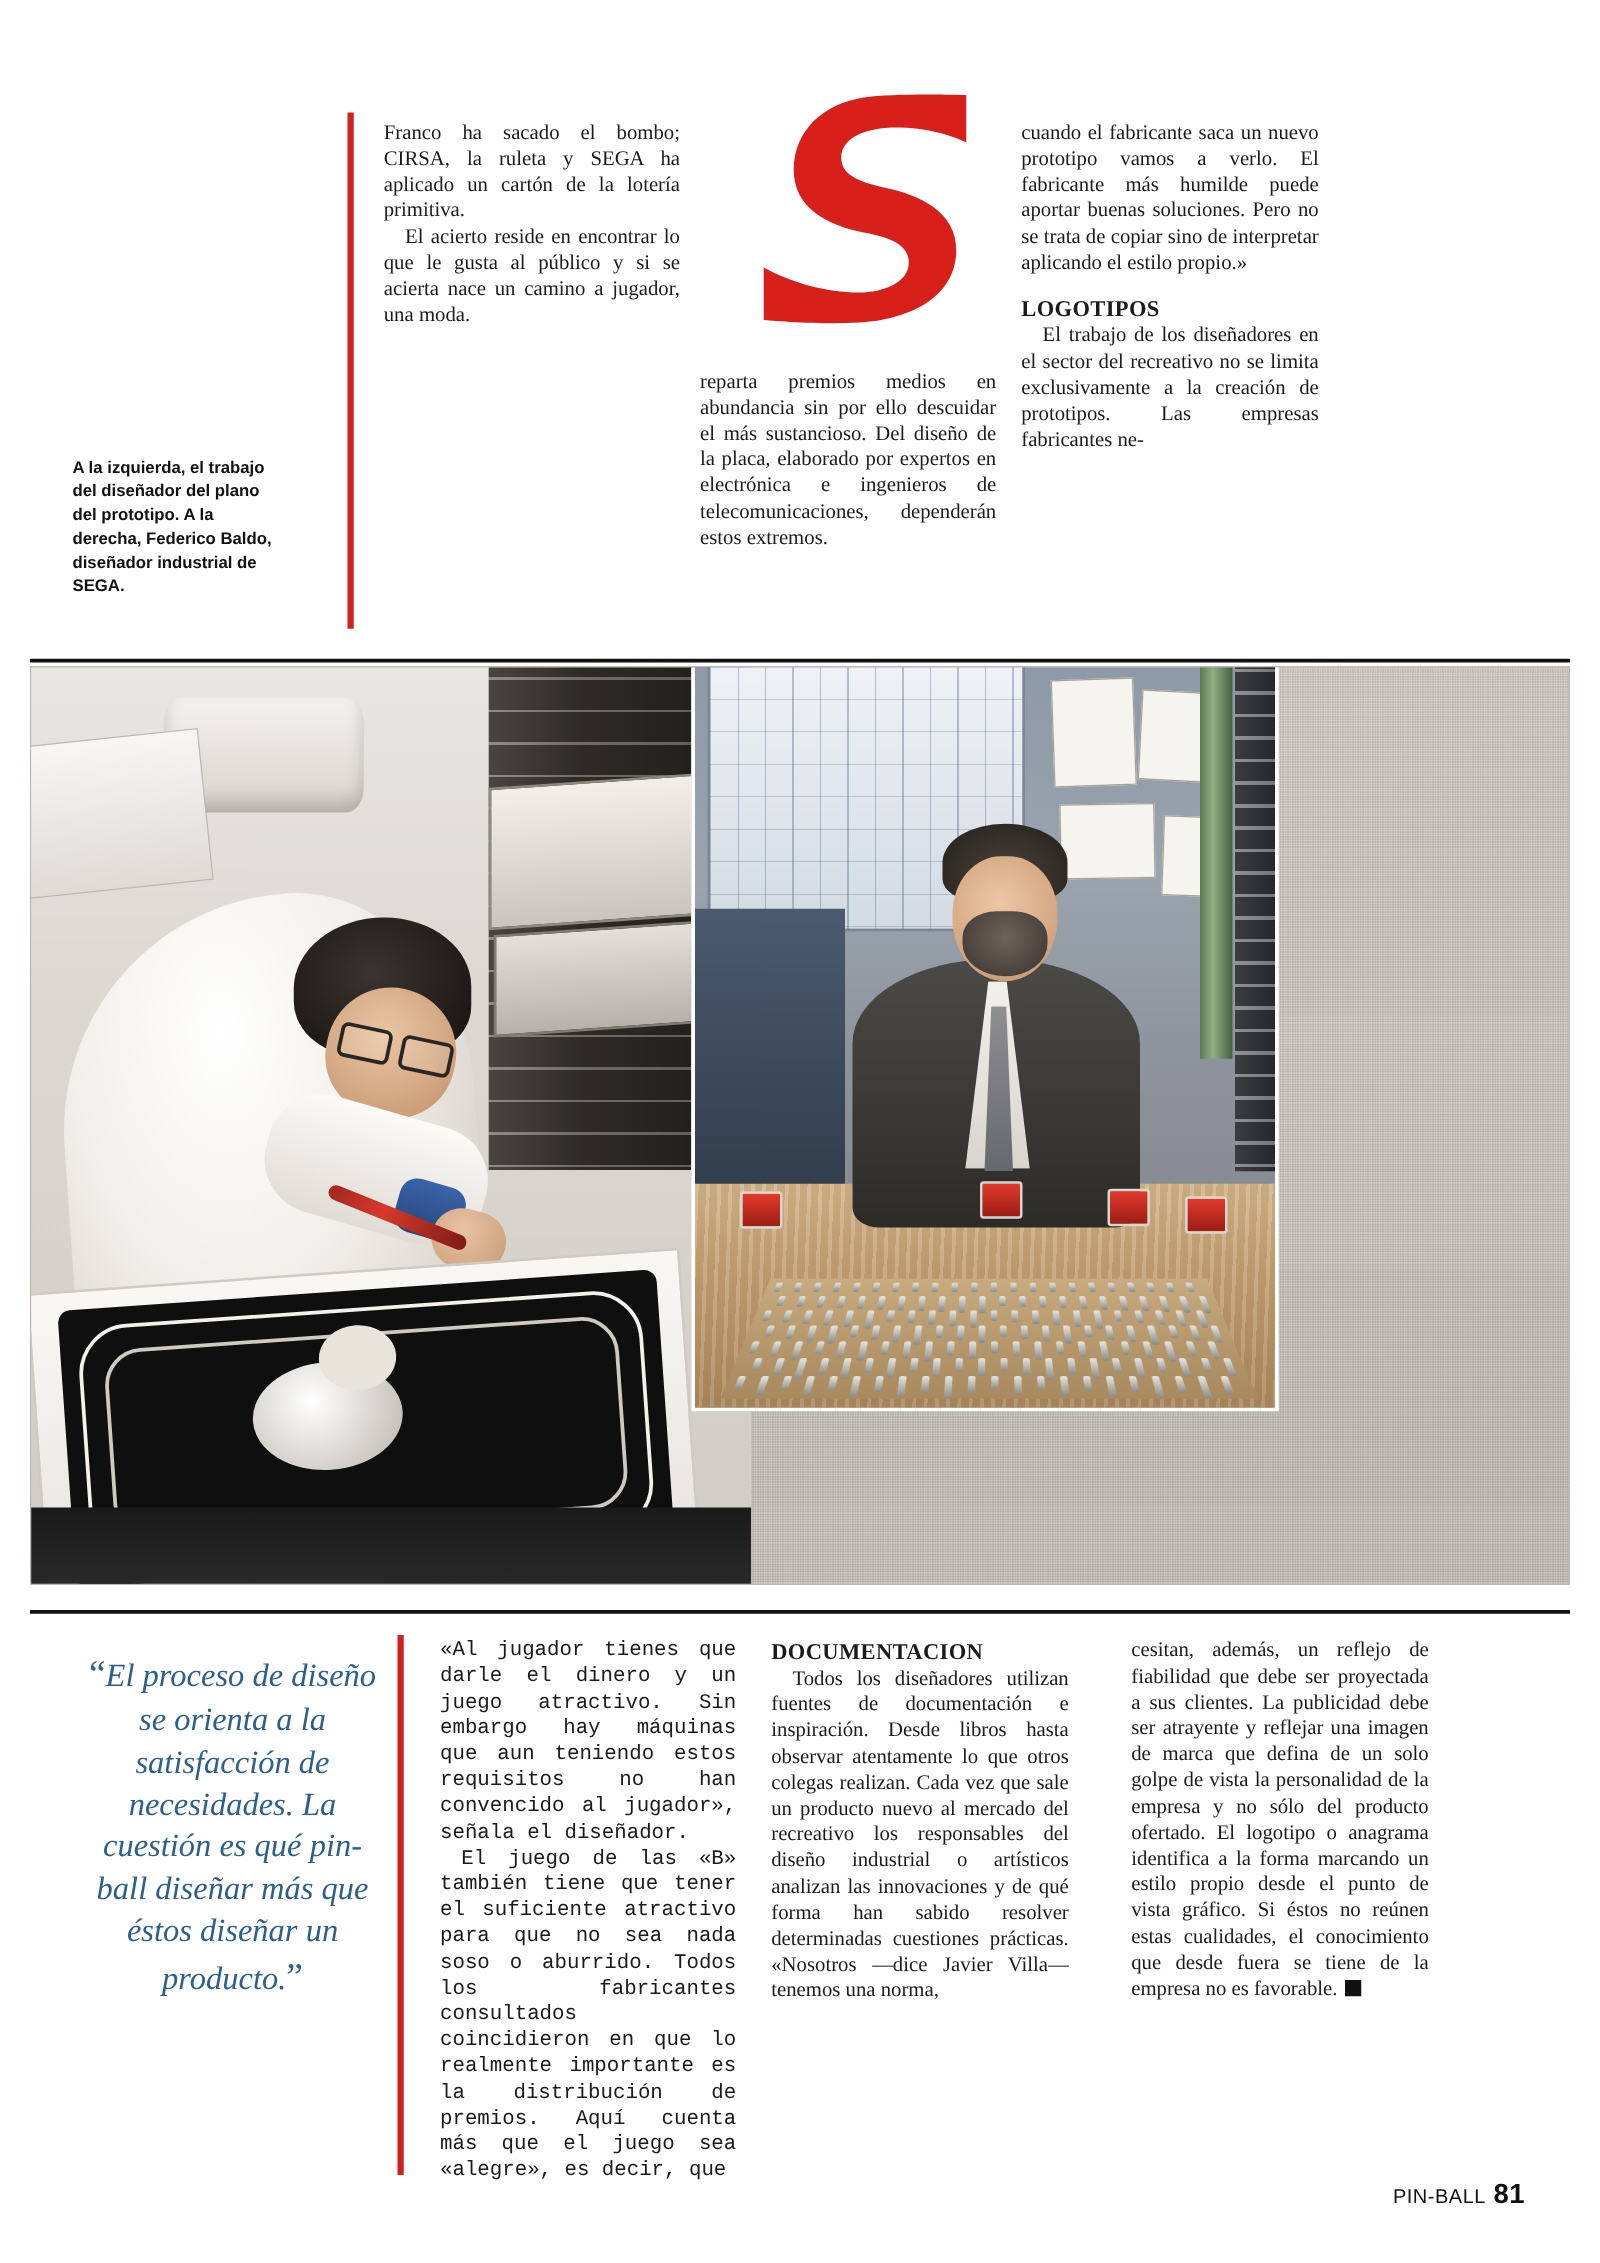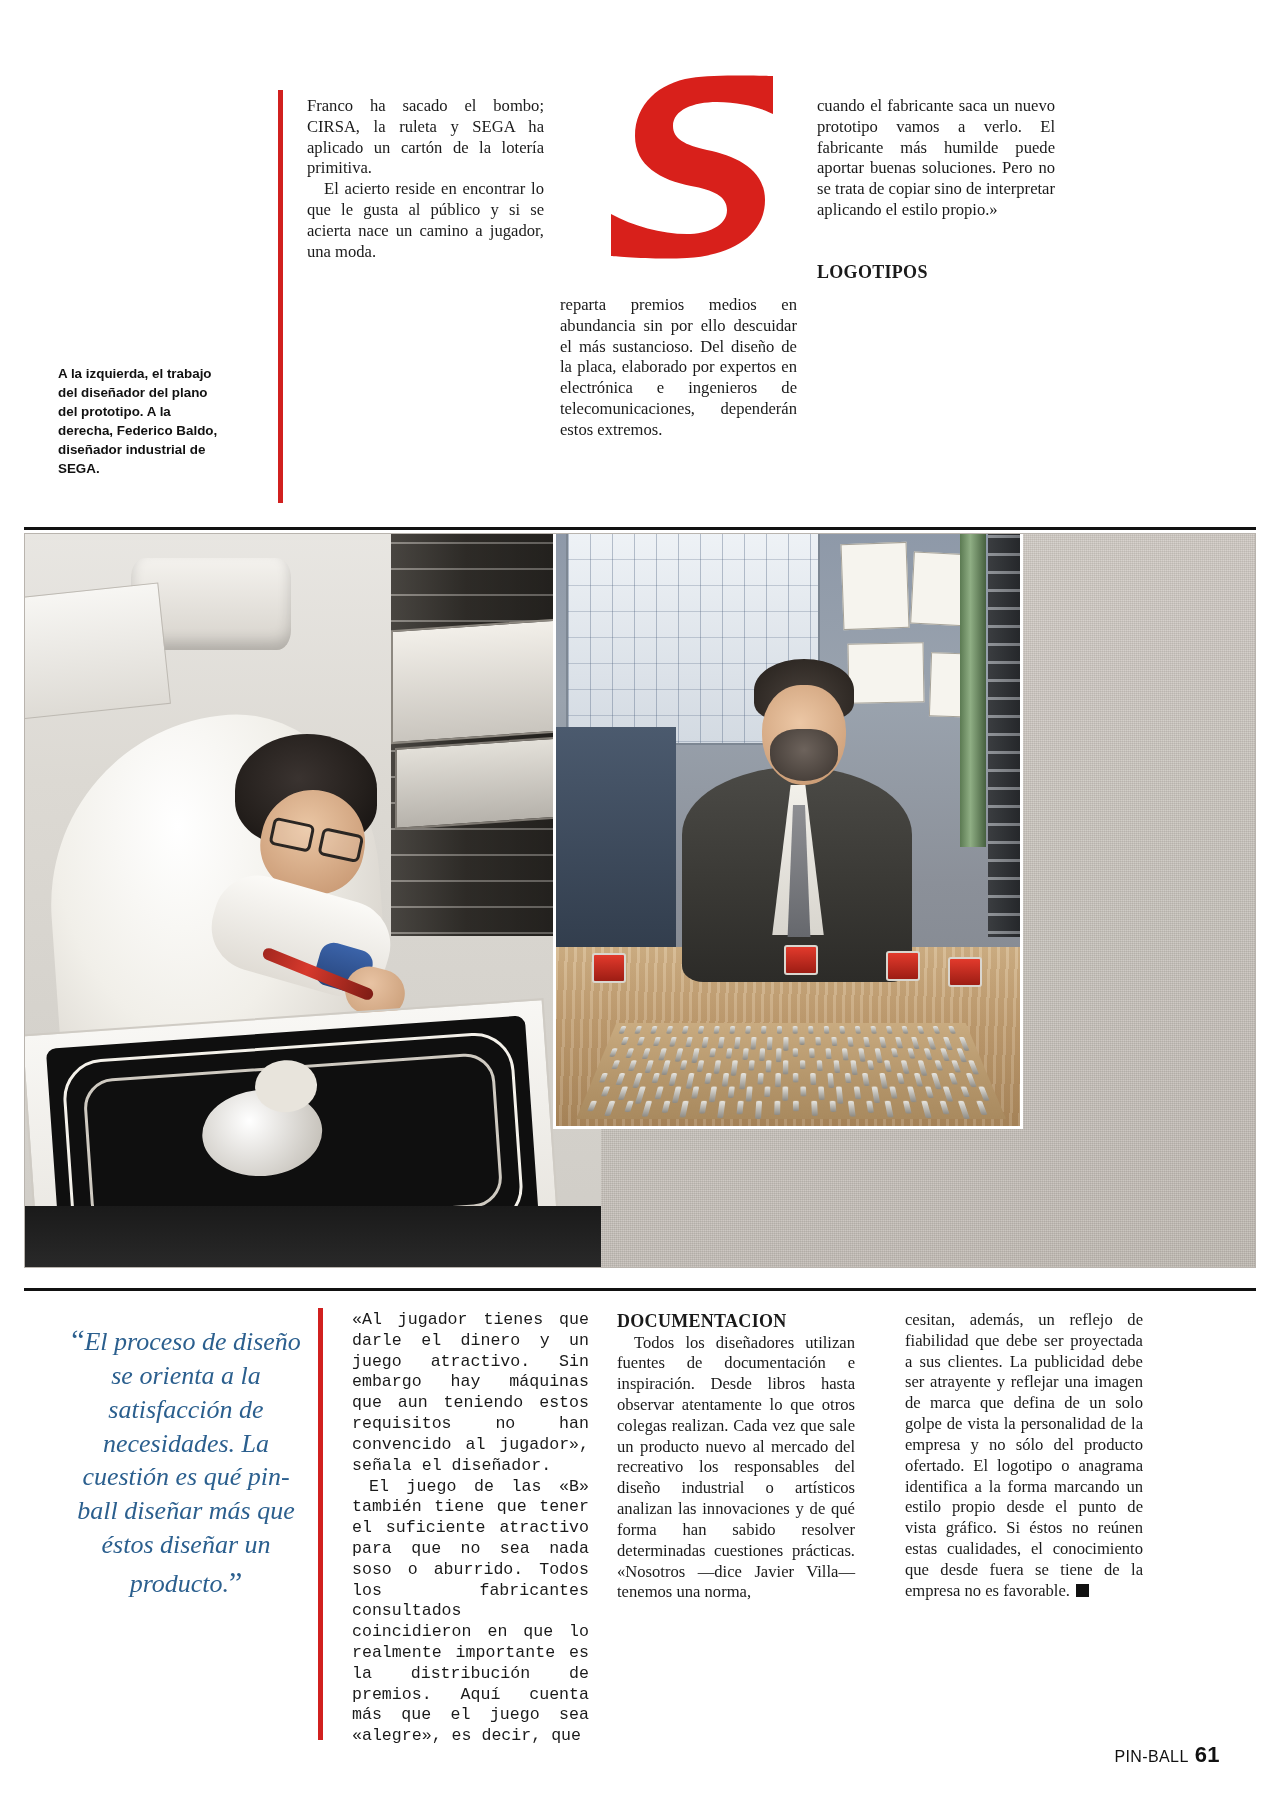--- a/index.html
+++ b/index.html
@@ -382,21 +382,22 @@
     <p>Franco ha sacado el bombo; CIRSA, la ruleta y SEGA ha aplicado un cartón de la lotería primitiva.</p>
     <p>El acierto reside en encontrar lo que le gusta al público y si se acierta nace un camino a jugador, una moda.</p>
   </div>
 
   <div class="col" id="top-c2">
     <p>reparta premios medios en abundancia sin por ello descuidar el más sustancioso. Del diseño de la placa, elaborado por expertos en electrónica e ingenieros de telecomunicaciones, dependerán estos extremos.</p>
   </div>
 
   <div class="col" id="top-c3">
     <p>cuando el fabricante saca un nuevo prototipo vamos a verlo. El fabricante más humilde puede aportar buenas soluciones. Pero no se trata de copiar sino de interpretar aplicando el estilo propio.»</p>
-    <p class="sectionhead" style="margin-top:40px;">LOGOTIPOS</p>
+    <p class="sectionhead" style="margin-top:15px;">LOGOTIPOS</p>
+    <p>El trabajo de los diseñadores en el sector del recreativo no se limita exclusivamente a la creación de prototipos. Las empresas fabricantes ne-</p>
   </div>
 
   <div class="photoband">
     <div class="noise"></div>
 
     <div class="photo-left">
       <div class="pl-bg"></div>
       <div class="pl-shelf">
           <div class="pl-shelf-lines"></div>
         </div>
@@ -633,16 +634,16 @@
   <div class="col" id="bot-c2">
     <p class="sectionhead">DOCUMENTACION</p>
     <p>Todos los diseñadores utilizan fuentes de documentación e inspiración. Desde libros hasta observar atentamente lo que otros colegas realizan. Cada vez que sale un producto nuevo al mercado del recreativo los responsables del diseño industrial o artísticos analizan las innovaciones y de qué forma han sabido resolver determinadas cuestiones prácticas. «Nosotros —dice Javier Villa— tenemos una norma,</p>
   </div>
 
   <div class="col" id="bot-c3">
     <p><span>cesitan, además, un reflejo de fiabilidad que debe ser proyectada a sus clientes. La publicidad debe ser atrayente y reflejar una imagen de marca que defina de un solo golpe de vista la personalidad de la empresa y no sólo del producto ofertado. El logotipo o anagrama identifica a la forma marcando un estilo propio desde el punto de vista gráfico. Si éstos no reúnen estas cualidades, el conocimiento que desde fuera se tiene de la empresa no es favorable.</span><span class="endmark"></span></p>
   </div>
 
   <div class="folio">
-    <span>PIN-BALL</span><span class="num">61</span>
+    <span>PIN-BALL</span><span class="num">81</span>
   </div>
 
 </div>
 
 </body></html>

